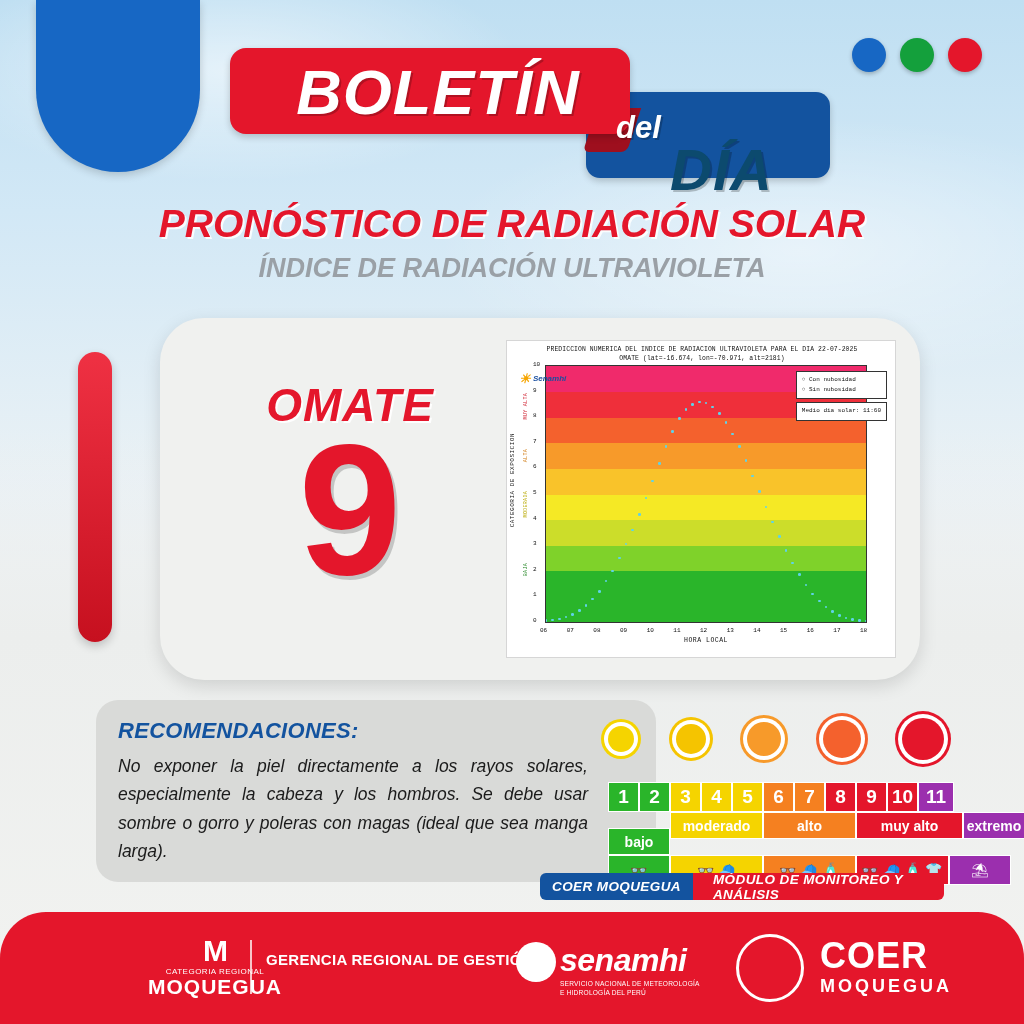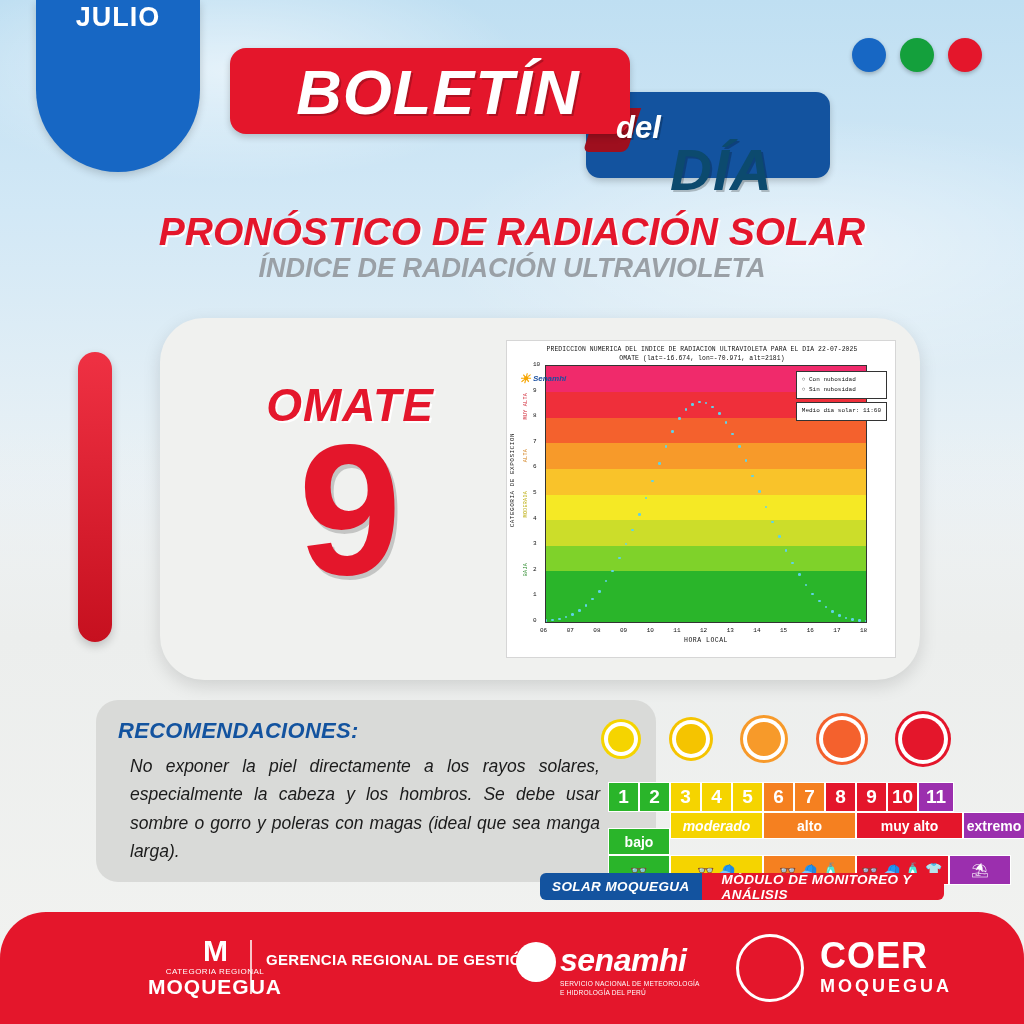--- a/index.html
+++ b/index.html
@@ -71,21 +71,21 @@
   }
 
   
   .dots { position: absolute; right: 42px; top: 38px; display: flex; gap: 14px; z-index: 6; }
   .dot { width: 34px; height: 34px; border-radius: 50%; box-shadow: 0 2px 4px rgba(0,0,0,.25); }
 
   
   .title-main {
     position: absolute; top: 202px; width: 1024px; text-align: center; z-index: 6;
     font-size: 39px; font-weight: bold; font-style: italic; color: #e4162b;
-    letter-spacing: 0px; text-shadow: 2px 2px 0 rgba(255,255,255,.85); margin-top: 8px;
+    letter-spacing: 0px; text-shadow: 2px 2px 0 rgba(255,255,255,.85);
   }
   .title-sub {
     position: absolute; top: 253px; width: 1024px; text-align: center; z-index: 6;
     font-size: 27px; font-weight: bold; font-style: italic; color: #9aa0a6;
     letter-spacing: 0px;
   }
 
   
   .card {
     position: absolute; left: 160px; top: 318px; width: 760px; height: 362px;
@@ -157,21 +157,21 @@
   
   .rec-box {
     position: absolute; left: 96px; top: 700px; width: 560px; height: 182px;
     background: #d9dad8; border-radius: 22px 22px 22px 22px; z-index: 5;
   }
   .rec-title {
     position: absolute; left: 118px; top: 718px; font-size: 22px; font-weight: bold;
     font-style: italic; color: #13539f; z-index: 6; letter-spacing: .3px;
   }
   .rec-text {
-    position: absolute; left: 130px; top: 752px; width: 470px; z-index: 6;
+    position: absolute; left: 118px; top: 752px; width: 470px; z-index: 6;
     font-size: 17.5px; font-style: italic; color: #1b1b1b; line-height: 1.62;
     text-align: justify;
   }
 
   
   .suns { position: absolute; left: 608px; top: 718px; width: 336px; display: flex;
           justify-content: space-between; align-items: center; z-index: 6; }
   .scale { position: absolute; left: 608px; top: 782px; z-index: 6; }
   .scale-row { display: flex; }
   .sc-num {
@@ -235,21 +235,20 @@
     border: 3px solid #fff;
   }
 </style>
 </head>
 <body>
 
 <div class="sky-wash"></div>
 <div class="floor-wash"></div>
 
 <div class="date-badge">
-  <div class="date-month">JULIO</div>
 </div>
 
 <div class="hdr">
   <div class="hdr-blue"></div>
   <div class="hdr-red-tail"></div>
   <div class="hdr-red"></div>
   <div class="hdr-boletin">BOLETÍN</div>
   <div class="hdr-del">del</div>
   <div class="hdr-dia">DÍA</div>
 </div>
@@ -405,36 +404,36 @@
       <div class="sc-num" style="background: rgb(245, 212, 0);">5</div>
       <div class="sc-num" style="background: rgb(245, 128, 32);">6</div>
       <div class="sc-num" style="background: rgb(245, 128, 32);">7</div>
       <div class="sc-num" style="background: rgb(228, 22, 43);">8</div>
       <div class="sc-num" style="background: rgb(228, 22, 43);">9</div>
       <div class="sc-num" style="background: rgb(228, 22, 43);">10</div>
       <div class="sc-num" style="background: rgb(155, 47, 174); width: 36px;">11</div>
     </div>
   <div class="scale-row" id="sc-labs">
       <div class="sc-lab" style="background: rgb(42, 181, 42); width: 62px; margin-top: 16px;">bajo</div>
-      <div class="sc-lab" style="background: rgb(245, 212, 0); width: 93px; font-style: italic;">moderado</div>
+      <div class="sc-lab" style="background: rgb(245, 212, 0); width: 93px;">moderado</div>
       <div class="sc-lab" style="background: rgb(245, 128, 32); width: 93px;">alto</div>
       <div class="sc-lab" style="background: rgb(228, 22, 43); width: 107px;">muy alto</div>
       <div class="sc-lab" style="background: rgb(155, 47, 174); width: 62px;">extremo</div>
     </div>
   <div class="scale-row" id="sc-icos">
       <div class="sc-ico" style="background: rgb(42, 181, 42); width: 62px;">👓</div>
       <div class="sc-ico" style="background: rgb(245, 212, 0); width: 93px;">👓 🧢</div>
       <div class="sc-ico" style="background: rgb(245, 128, 32); width: 93px;">👓 🧢 🧴</div>
       <div class="sc-ico" style="background: rgb(228, 22, 43); width: 93px;">👓 🧢 🧴 👕</div>
       <div class="sc-ico" style="background: rgb(155, 47, 174); width: 62px;">⛱</div>
     </div>
 </div>
 
 <div class="coer-bar">
-  <div class="coer-left">SOLAR MOQUEGUA</div>
+  <div class="coer-left">COER MOQUEGUA</div>
   <div class="coer-right">MÓDULO DE MONITOREO Y ANÁLISIS</div>
 </div>
 
 <div class="footer">
   <div class="footer-inner">
     <div class="logo-moq">
       <div class="mark">M</div>
       <div class="gob">CATEGORIA REGIONAL</div>
       <div class="name">MOQUEGUA</div>
     </div>

